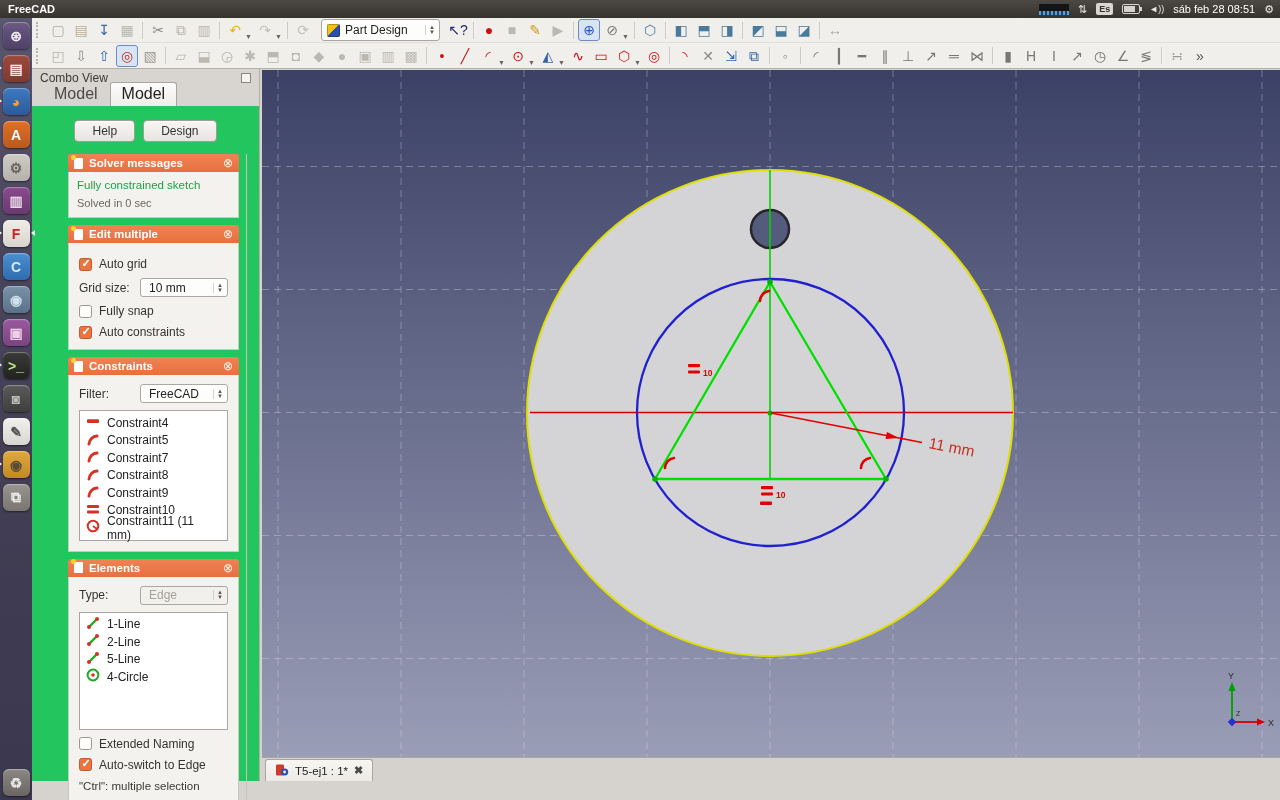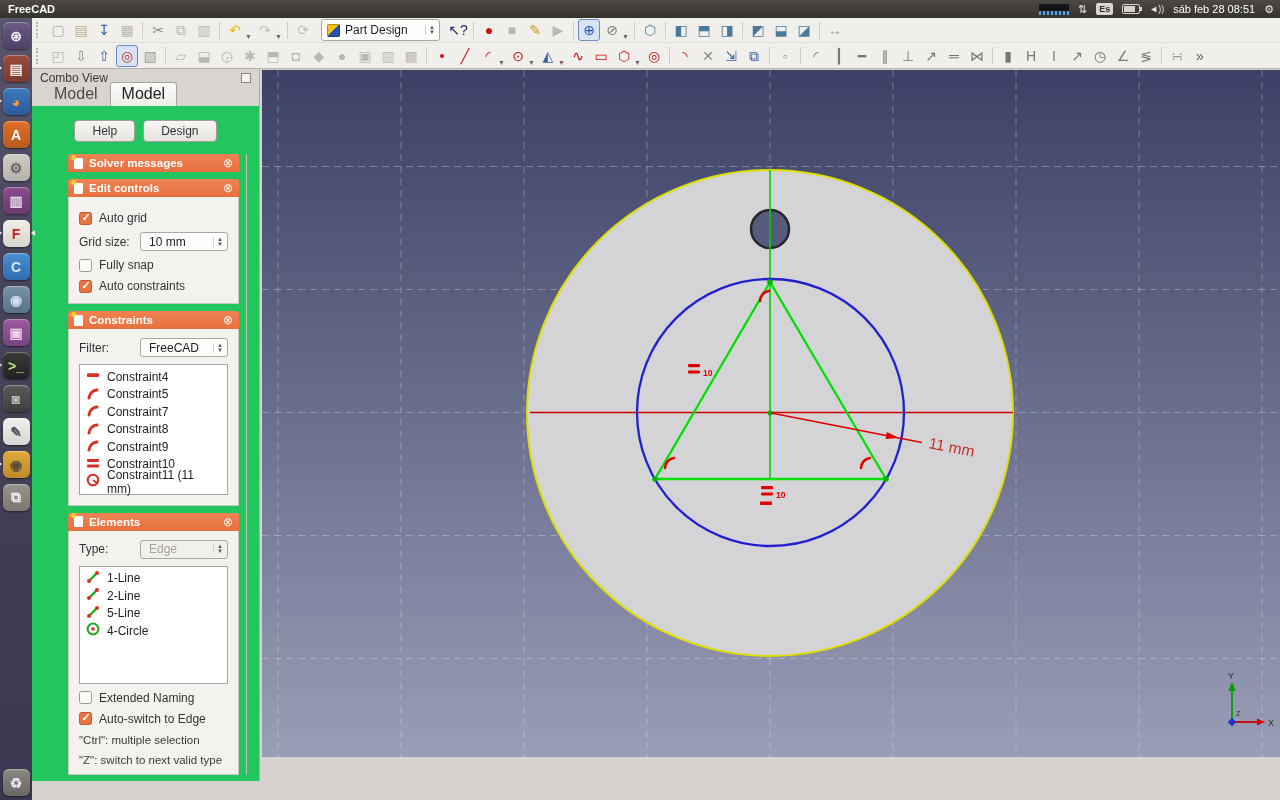--- a/index.html
+++ b/index.html
@@ -265,26 +265,30 @@
         <span class="btn">Design</span>
       </div>
       <div class="sections">
 
         <div class="section">
           <div class="sec-h">
             <span class="doc-ic"></span>
             <span>Solver messages</span>
             <span class="col-ic">⊗</span>
           </div>
+          <div class="sec-b">
+            <div class="ok">Fully constrained sketch</div>
+            <div class="sub">Solved in 0 sec</div>
+          </div>
         </div>
 
         <div class="section">
           <div class="sec-h">
             <span class="doc-ic"></span>
-            <span>Edit controls</span>
+            <span>Edit multiple</span>
             <span class="col-ic">⊗</span>
           </div>
           <div class="sec-b">
             <div class="row">
               <span class="cb checked"></span>
               <span>Auto grid</span>
             </div>
             <div class="row">
               <span>Grid size:</span>
               <span class="spin w88 pushR">
@@ -503,15 +507,26 @@
       <polygon points="30,12 26.5,21 33.5,21" fill="#00a000"></polygon>
       <line x1="30" y1="52" x2="56" y2="52" stroke="#cc0000" stroke-width="1.8"></line>
       <polygon points="63,52 55,48.5 55,55.5" fill="#cc0000"></polygon>
       <rect x="27" y="49" width="6" height="6" fill="#2233cc" transform="rotate(45 30 52)"></rect>
       <text x="26" y="9" font-size="9" fill="#2a2a2a">Y</text>
       <text x="66" y="56" font-size="9" fill="#2a2a2a">X</text>
       <text x="34" y="46" font-size="7" fill="#2a2a2a">Z</text>
     </g>
   </svg>
 
+  <div id="tabstrip">
+    <div class="doctab">
+      <span id="doctab-icon"><svg width="14" height="14" viewBox="0 0 14 14">
+            <rect x="1" y="1.5" width="8" height="11" rx="1" fill="#cf3a2a"></rect>
+            <circle cx="9.6" cy="9" r="3.6" fill="#2a4fae"></circle>
+            <circle cx="9.6" cy="9" r="1.4" fill="#f4f2ee"></circle>
+          </svg></span>
+      <span>T5-ej1 : 1*</span>
+      <span class="tabclose">✖</span>
+    </div>
+  </div>
 
 
 </div>
 
 </body></html>

